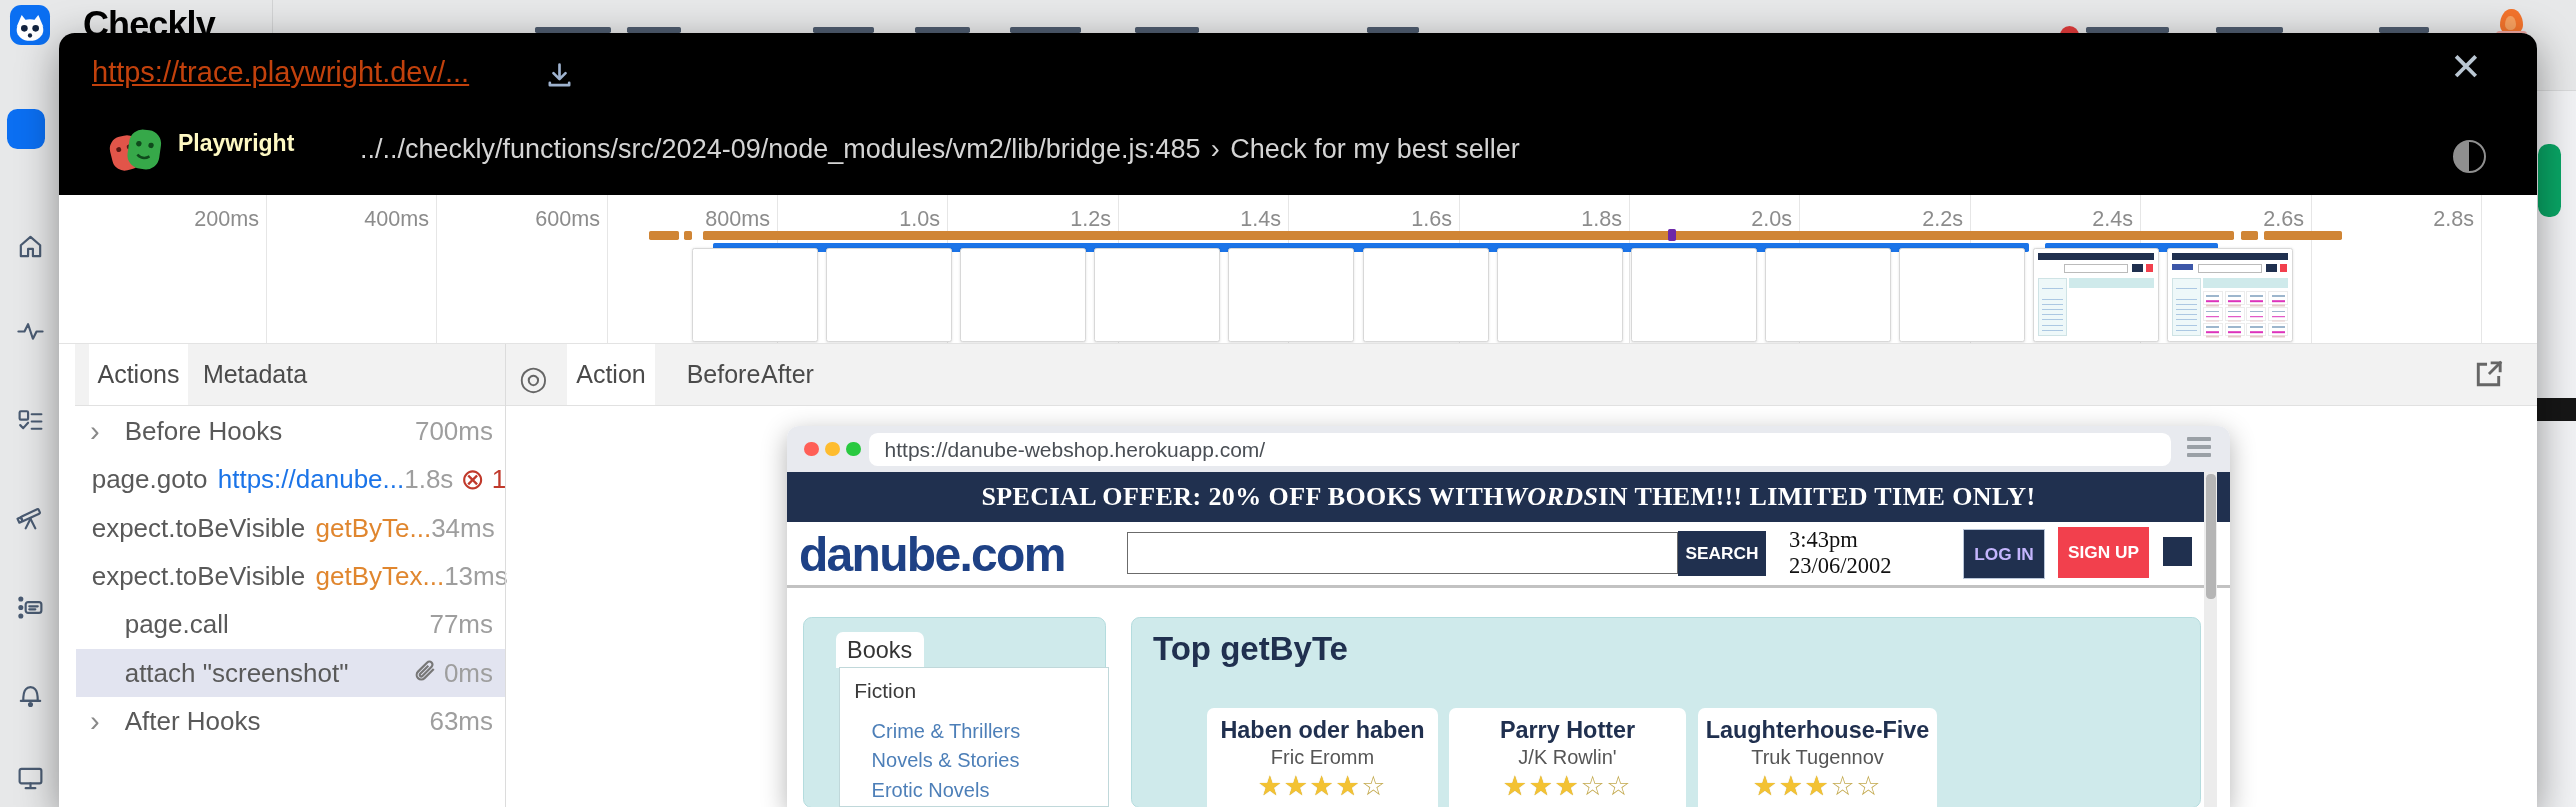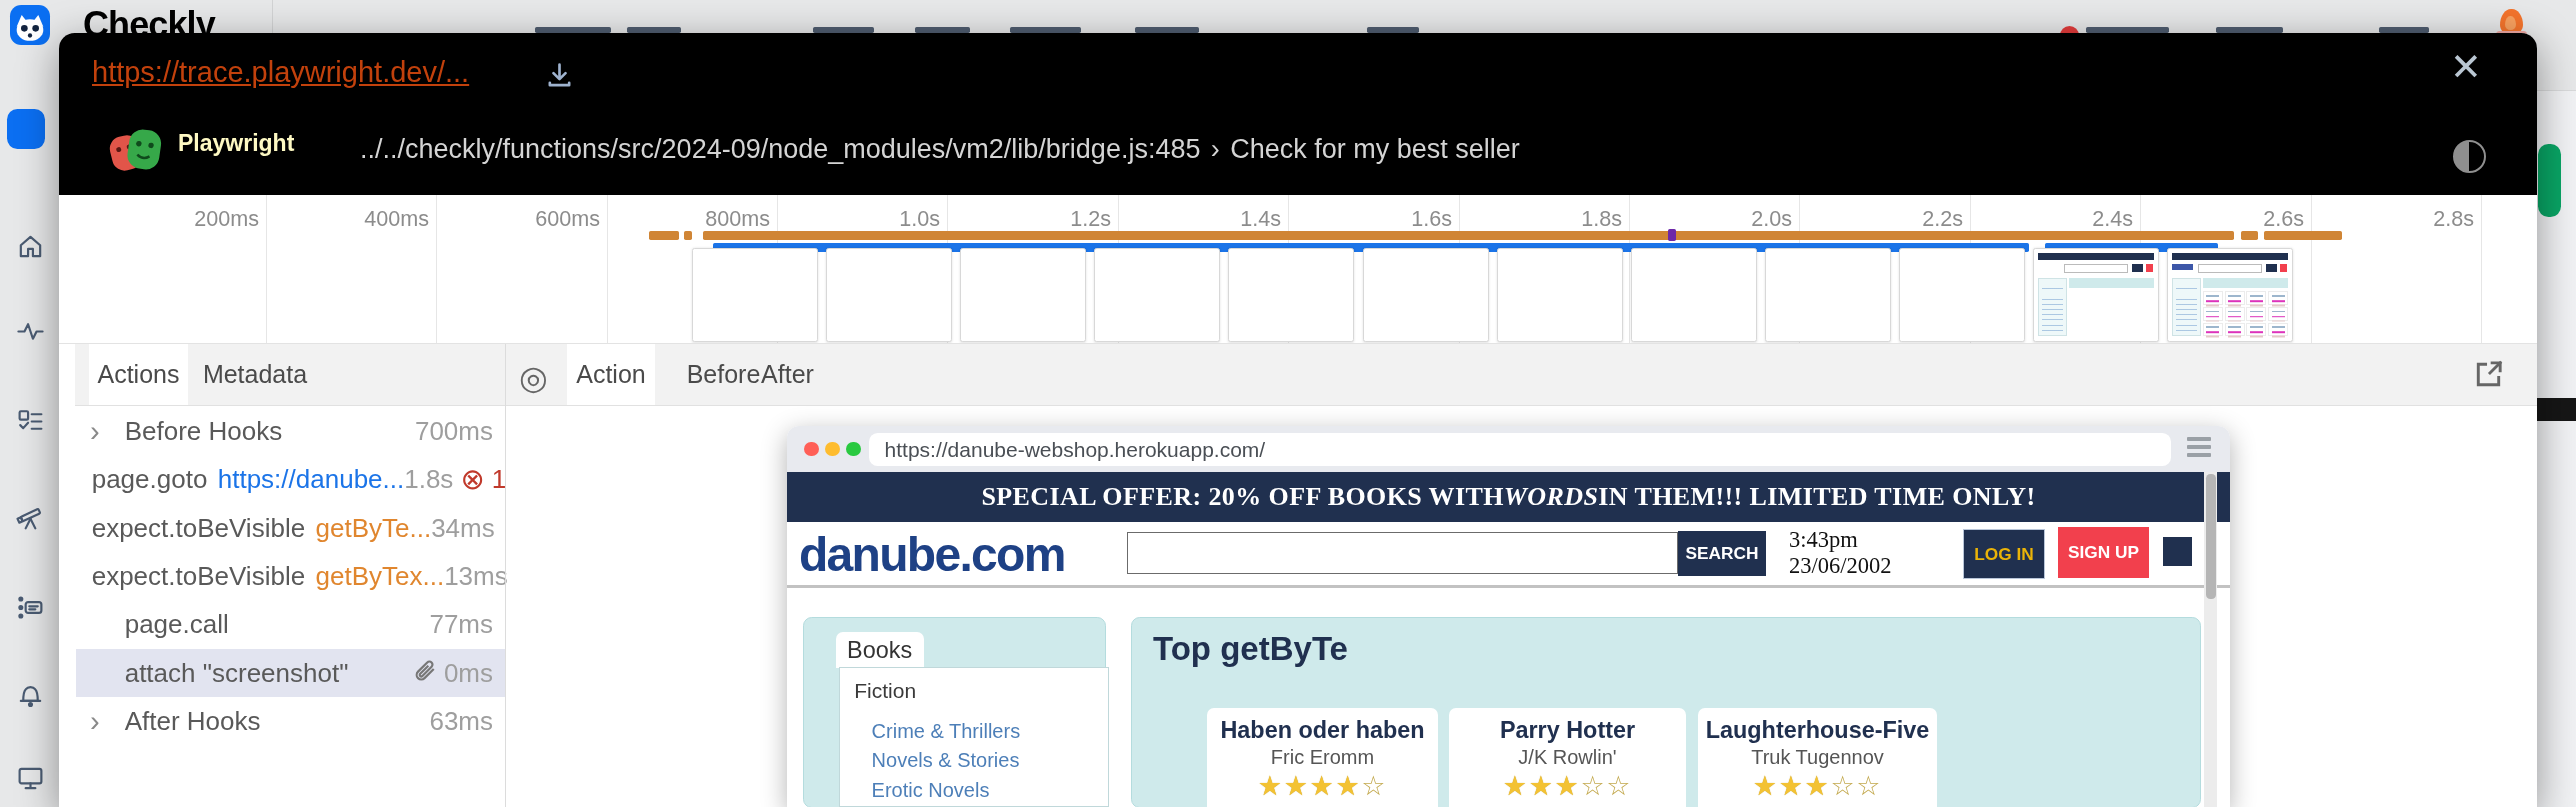--- a/index.html
+++ b/index.html
@@ -102,21 +102,21 @@
            font-weight:bold;font-size:26px;letter-spacing:0.4px;white-space:nowrap;}
   .wbanner .it{font-style:italic;}
   .wheader{position:absolute;left:0;top:96px;width:100%;height:64px;background:#fff;}
   .wlogo{position:absolute;left:12px;top:5.2px;font-size:48px;font-weight:bold;color:#1e4185;letter-spacing:-1.7px;}
   .wsearch{position:absolute;left:340px;top:10.4px;width:551px;height:42px;border:1.7px solid #6b6b6b;background:#fff;
            box-sizing:border-box;font-size:21px;padding:0 8.7px;}
   .wsearchbtn{position:absolute;left:891px;top:8.7px;width:88px;height:45px;background:#20304f;color:#fff;
            display:flex;align-items:center;justify-content:center;font-size:17.3px;font-weight:bold;cursor:pointer;}
   .wtime{position:absolute;left:1002px;top:8.7px;width:147px;height:45px;display:flex;align-items:center;justify-content:center;
            font-family:"Liberation Serif",serif;font-size:22.5px;color:#111;}
-  .wlogin{position:absolute;left:1176px;top:7px;width:80px;height:48px;background:#20304f;color:#eab308;border:1.7px solid #b9c6d9;
+  .wlogin{position:absolute;left:1176px;top:7px;width:80px;height:48px;background:#20304f;color:#c4b5fd;border:1.7px solid #b9c6d9;
            display:flex;align-items:center;justify-content:center;font-size:17.3px;font-weight:bold;cursor:pointer;}
   .wsignup{position:absolute;left:1271px;top:5.2px;width:91px;height:51px;background:#f2404d;color:#fff;
            display:flex;align-items:center;justify-content:center;font-size:17.3px;font-weight:bold;cursor:pointer;}
   .wcart{position:absolute;left:1376px;top:14.7px;width:29px;height:29px;background:#20304f;cursor:pointer;}
   .wrule{position:absolute;left:0;top:159px;width:100%;height:2.6px;background:#c2c2c2;}
   .tealpanel{position:absolute;background:#cfeaeb;border:0.9px solid #b4dcde;border-radius:8.7px;box-sizing:border-box;}
   .bookstab{position:absolute;left:32px;top:14px;width:88px;height:36px;background:#fff;border-radius:7px 7px 0 0;
            display:flex;align-items:center;justify-content:center;font-size:23.4px;color:#333;cursor:pointer;}
   .booksinner{position:absolute;left:35px;top:49px;width:268px;bottom:0;background:#fff;border:0.9px solid #c0d8da;}
   .fictionlbl{position:absolute;left:14.7px;top:11.2px;font-size:21px;color:#3a3a3a;}

